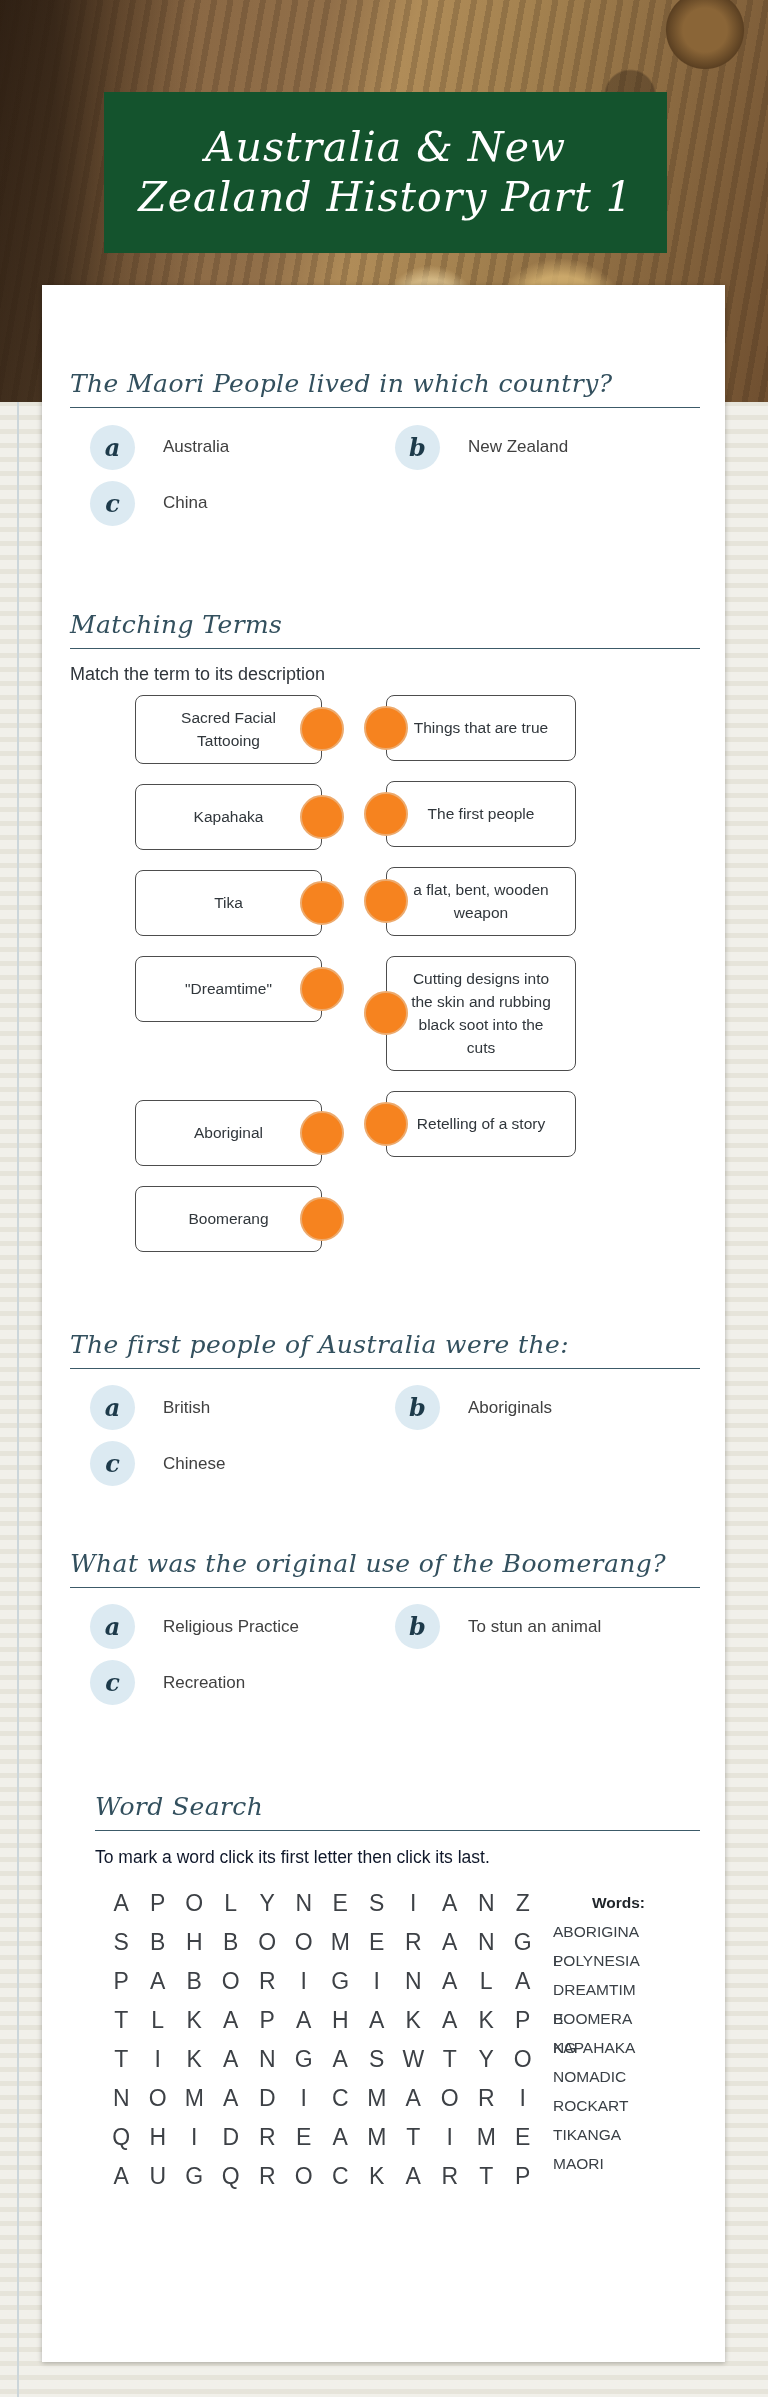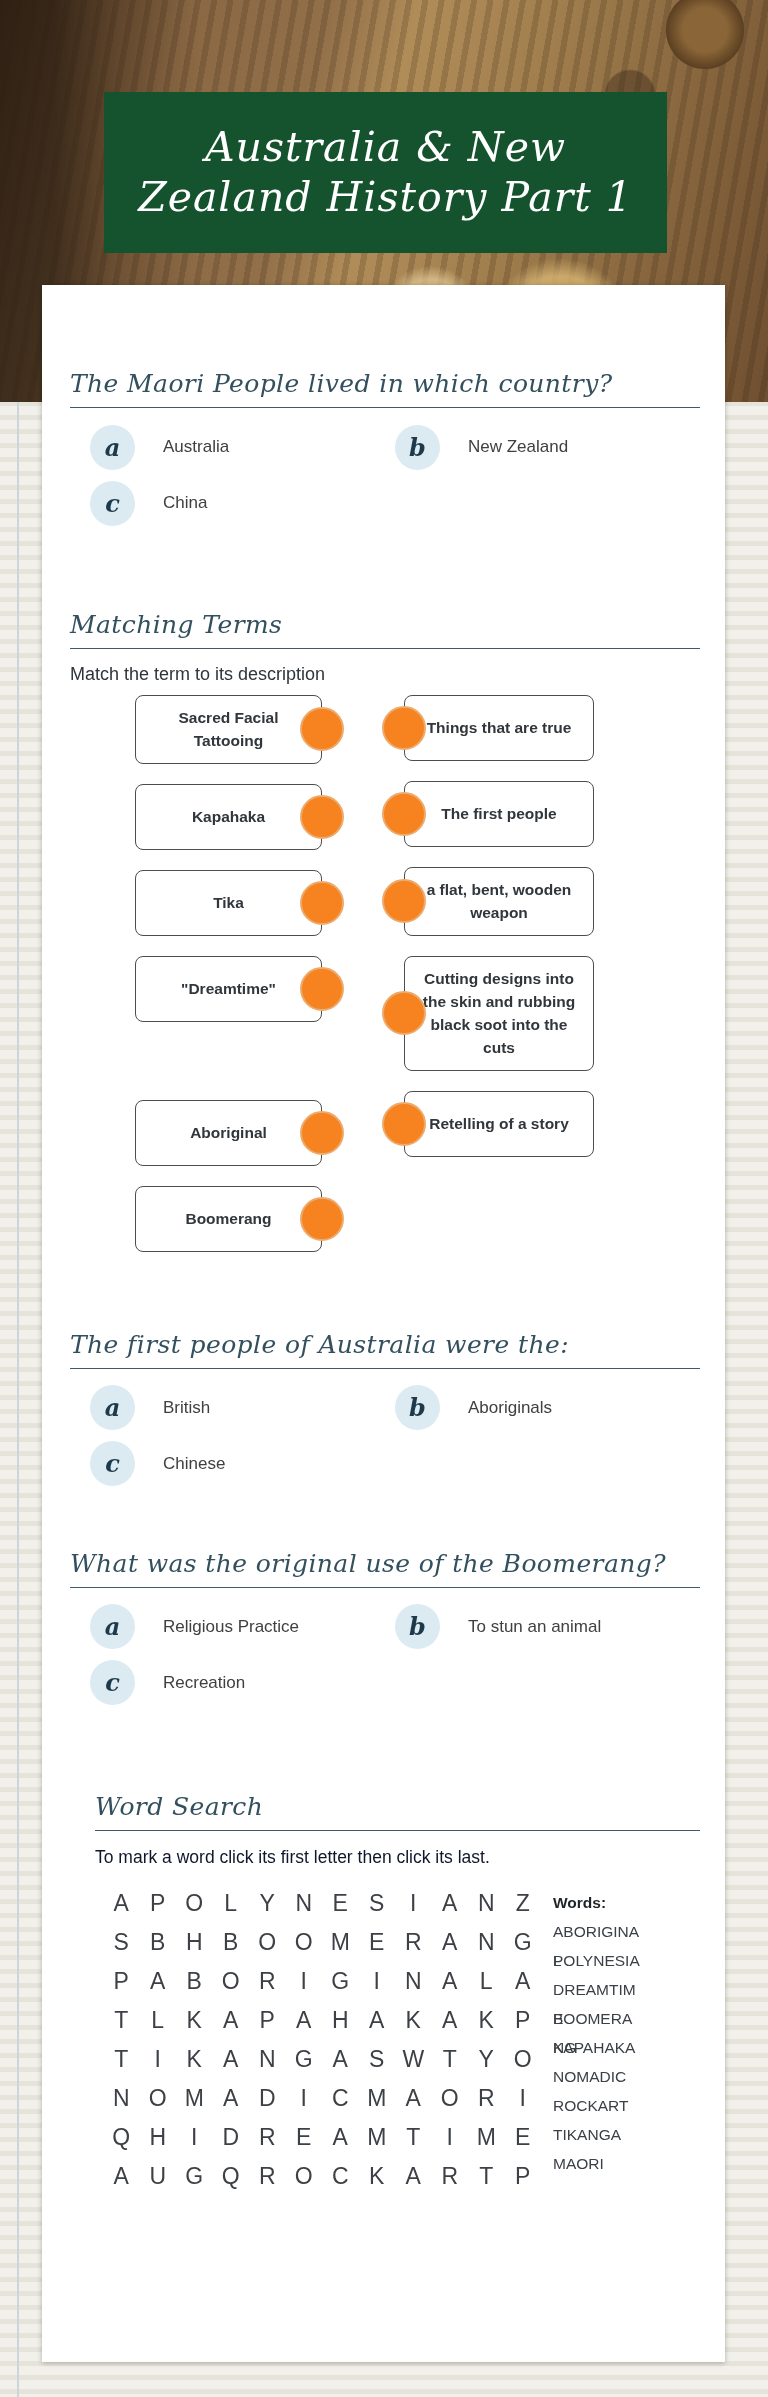--- a/index.html
+++ b/index.html
@@ -62,21 +62,21 @@
     width:45px; height:45px; border-radius:50%; background:#dceaf2;
     display:flex; align-items:center; justify-content:center;
     font-family:"DejaVu Serif", serif; font-style:italic; font-weight:bold;
     font-size:24px; color:#1d3a4a; flex:0 0 45px;
   }
   .opt-label { font-size:17px; color:#404040; }
 
   #matching { margin-top:82px; }
   .sub-instruction { font-size:18px; color:#2f353b; margin-top:15px; }
 
-  .match-wrap { display:flex; margin-top:10px; padding-left:65px; gap:82px;font-weight:bold; }
+  .match-wrap { display:flex; margin-top:10px; padding-left:65px; gap:64px; }
   .mcol { display:flex; flex-direction:column; gap:20px; width:187px; }
   .mcol.right { width:190px; }
   .mbox {
     position:relative; border:1px solid #4d4d4d; border-radius:8px;
     min-height:66px; display:flex; align-items:center; justify-content:center;
     text-align:center; padding:10px 16px; font-size:15.5px; color:#30363b;
     line-height:1.5; background:#fff;
   }
   .mcol.left .mbox:nth-child(5) { margin-top:58px; }
   .dot {
@@ -92,21 +92,21 @@
 
   #wordsearch { margin-top:84px; margin-left:25px; }
   .ws-instruction { font-size:17.5px; font-weight:500; color:#0f172a; margin-top:16px; }
   .ws-body { display:flex; margin-top:16px; }
   .ws-grid { display:grid; grid-template-columns:repeat(12, 36.5px); grid-auto-rows:39px; margin-left:8px; }
   .ws-cell {
     display:flex; align-items:center; justify-content:center;
     font-size:23px; font-weight:500; color:#3d4146; cursor:pointer;
   }
   .ws-words { width:92px; margin-left:12px; padding-top:4px; }
-  .ws-words-label { font-weight:bold; font-size:15.5px; color:#1f2429; height:29px; line-height:29px; }
+  .ws-words-label { font-weight:bold; font-size:15.5px; color:#1f2429; height:29px; line-height:29px;text-align:right; }
   .ws-word {
     width:88px; height:29px; line-height:29px; font-size:15.5px; color:#3a4046;
     word-break:break-all; overflow:visible; white-space:normal;
   }
 </style>
 </head>
 <body>
 
 <div class="hero"></div>
 

